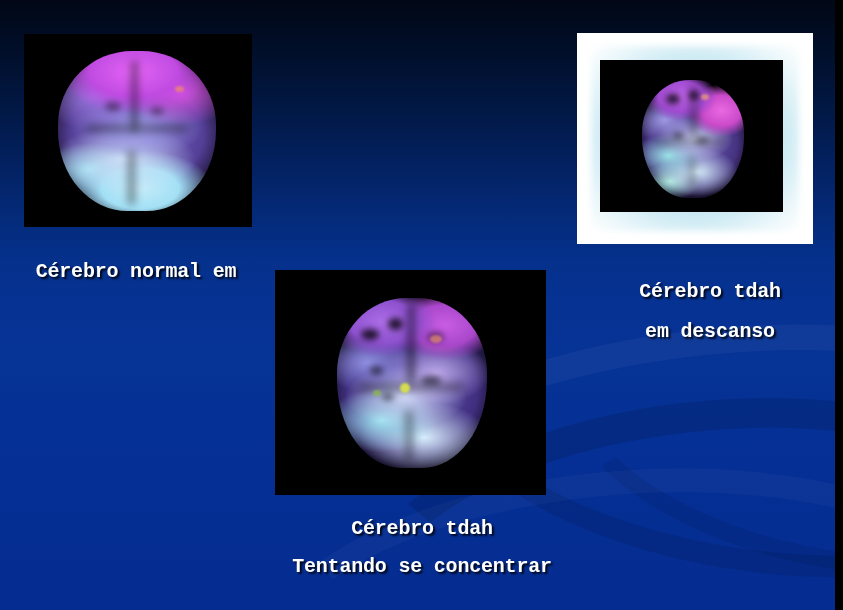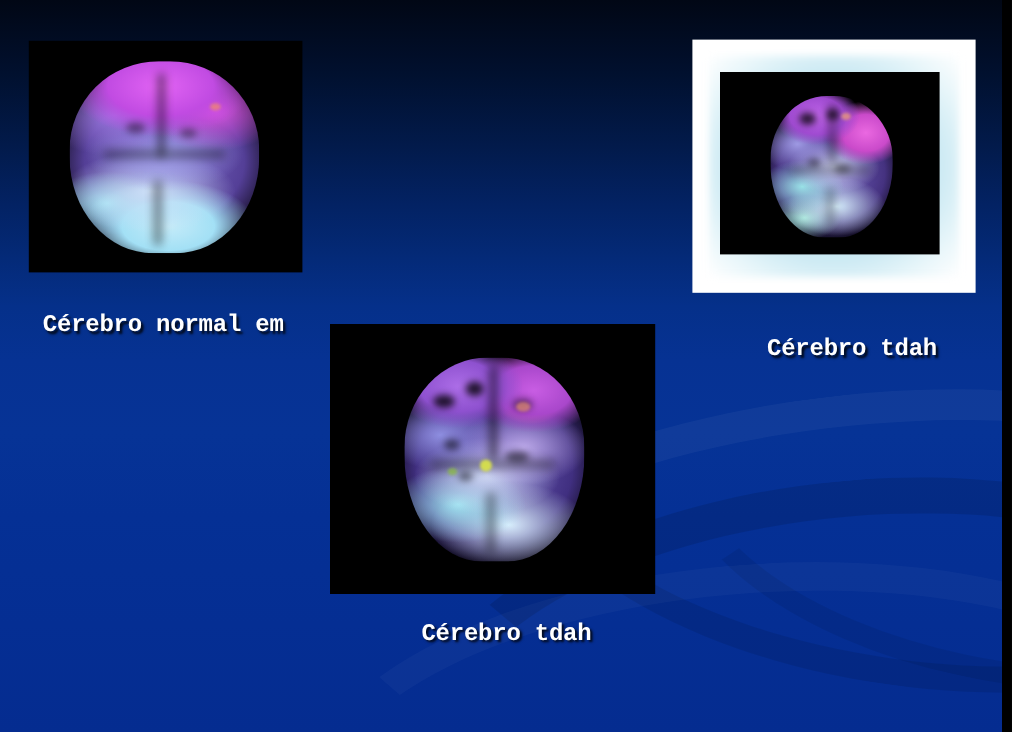--- a/index.html
+++ b/index.html
@@ -238,35 +238,37 @@
       <div class="hole" style="left:56%;top:46%;width:20px;height:9px;opacity:.65;"></div>
       <div class="hole" style="left:30%;top:56%;width:12px;height:8px;opacity:.6;"></div>
       <div class="spot" style="left:42%;top:50%;width:10px;height:10px;background:#d8e05a;opacity:.95;"></div>
       <div class="spot" style="left:24%;top:54%;width:8px;height:6px;background:#8fbe46;opacity:.7;"></div>
       <div class="spot" style="left:62%;top:22%;width:12px;height:8px;background:#dd9277;opacity:.7;"></div>
     </div>
   </div>
 
   <div class="caption" id="cap-center">
     <span class="line">Cérebro tdah</span>
+    <span class="line">Tentando se concentrar</span>
   </div>
 
   <div id="frame-right">
     <div id="glow-right"></div>
     <div class="scan-panel" id="panel-right">
       <div class="brain" id="brainC">
         <div class="fissure" style="left:48%;top:6%;width:5px;height:42%;border-radius:3px;opacity:.8;"></div>
         <div class="fissure" style="left:16%;top:50%;width:66%;height:6px;border-radius:4px;opacity:.55;"></div>
         <div class="fissure" style="left:46%;top:64%;width:6px;height:28%;border-radius:4px;opacity:.55;"></div>
         <div class="hole" style="left:24%;top:12%;width:14px;height:10px;"></div>
         <div class="hole" style="left:46%;top:9%;width:10px;height:9px;"></div>
         <div class="hole" style="left:30%;top:44%;width:11px;height:7px;opacity:.65;"></div>
         <div class="hole" style="left:52%;top:48%;width:14px;height:7px;opacity:.6;"></div>
         <div class="spot" style="left:58%;top:12%;width:8px;height:6px;background:#e09a80;opacity:.8;"></div>
       </div>
     </div>
   </div>
 
   <div class="caption" id="cap-right">
     <span class="line">Cérebro tdah</span>
+    <span class="line">em descanso</span>
   </div>
 
 </div>
 
 </body></html>

